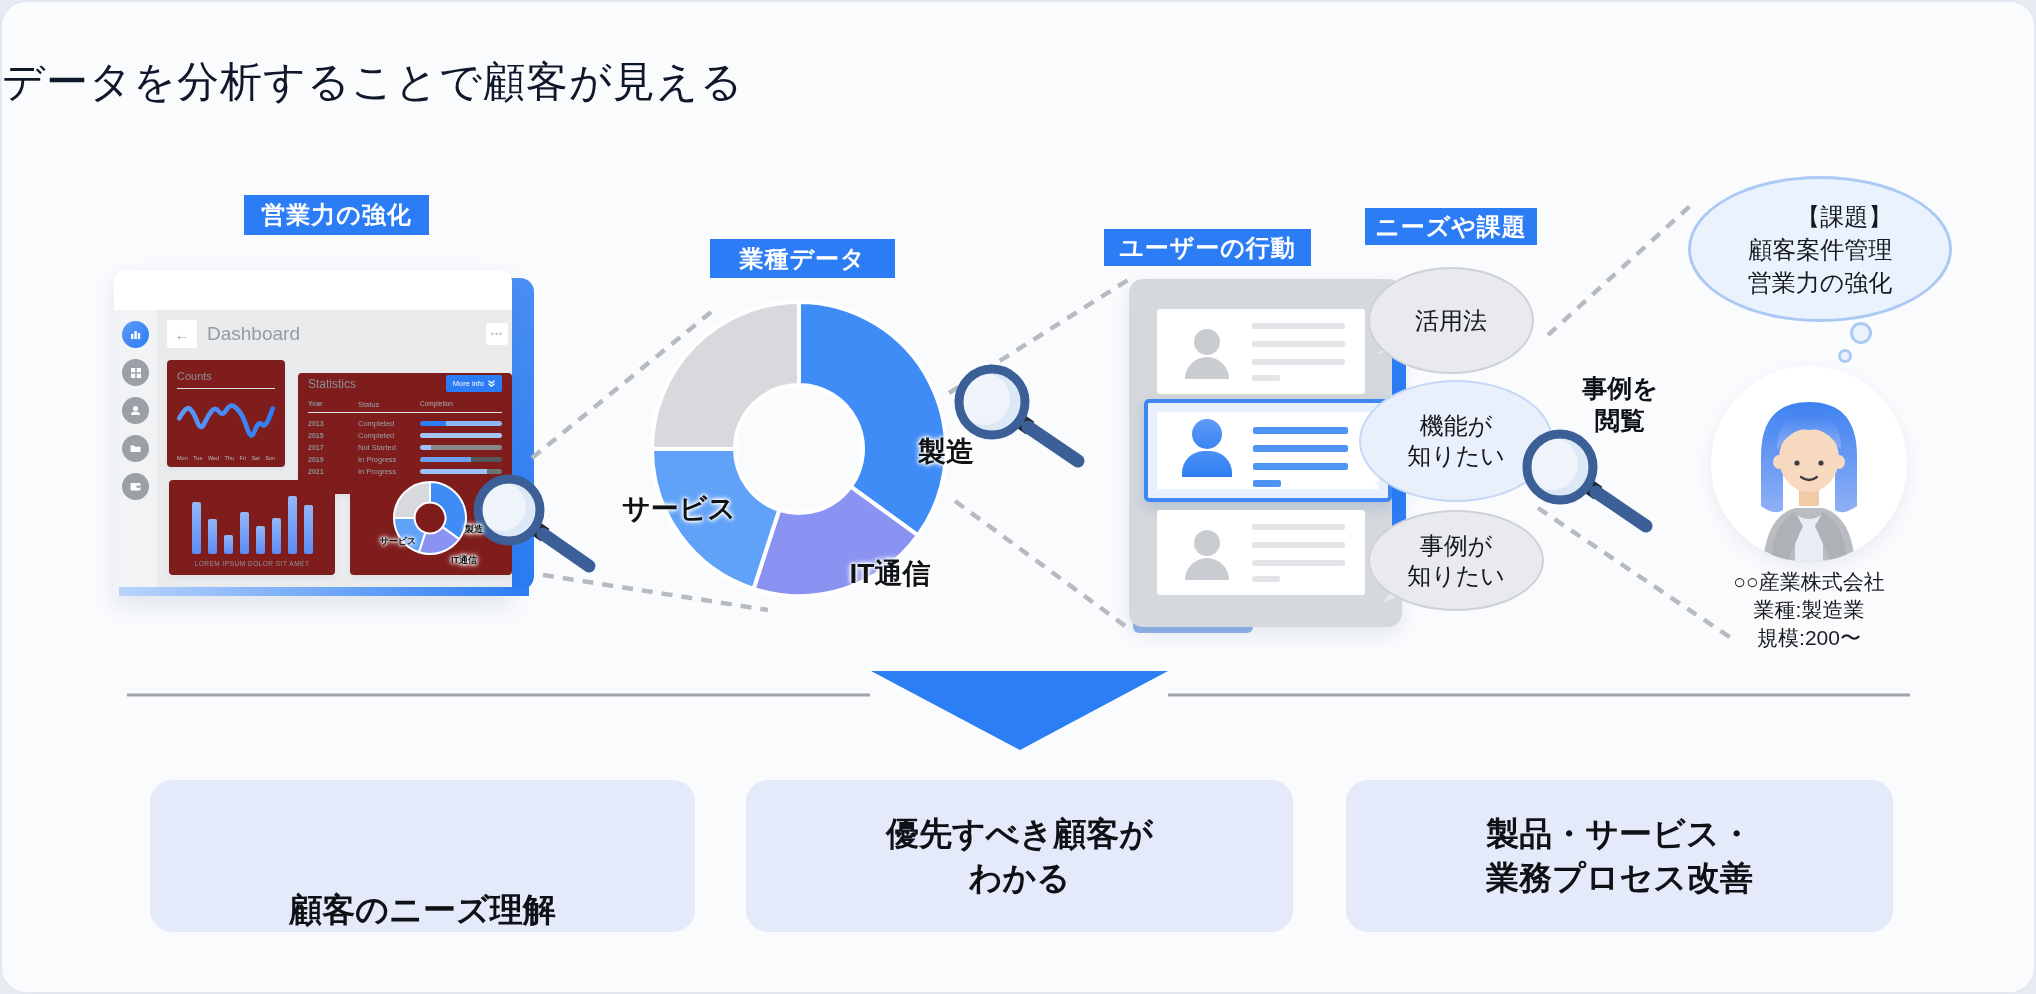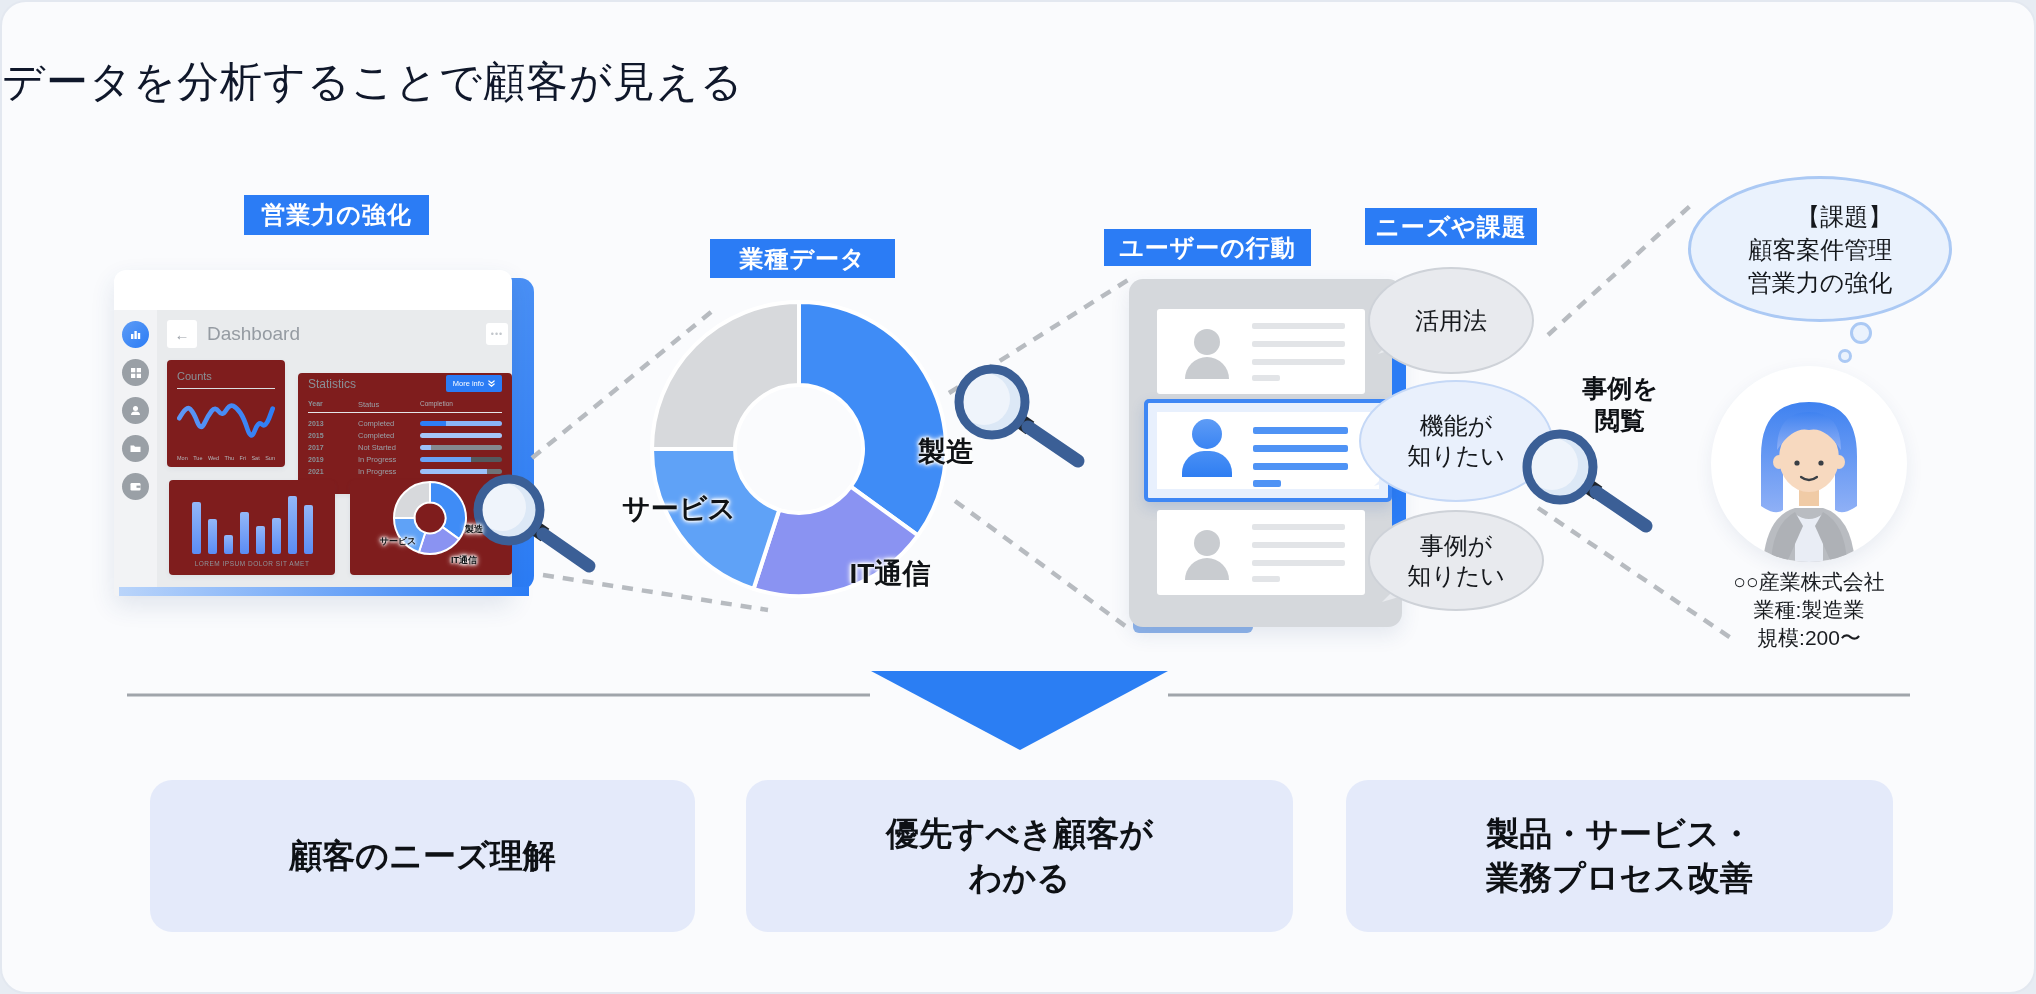--- a/index.html
+++ b/index.html
@@ -326,21 +326,21 @@
       <path d="M66 84 Q66 46 98 46 Q130 46 130 84 Q114 60 98 64 Q82 60 66 84 Z" fill="url(#hairG)"></path>
       <circle cx="86" cy="97" r="2.6" fill="#3a3f45"></circle>
       <circle cx="110" cy="97" r="2.6" fill="#3a3f45"></circle>
       <path d="M90 111 Q98 117 106 111" fill="none" stroke="#3a3f45" stroke-width="2.2" stroke-linecap="round"></path>
     </svg>
   </div>
   <div class="abs company pre">○○産業株式会社
 業種:製造業
 規模:200〜</div>
 
-  <div class="abs outcome" style="left:148px;width:545px;">
+  <div class="abs outcome" style="left:148px;width:545px;align-items:flex-end;">
       <span class="pre">顧客のニーズ理解</span>
     </div>
   <div class="abs outcome" style="left:744px;width:547px;">
       <span class="pre">優先すべき顧客が
 わかる</span>
     </div>
   <div class="abs outcome" style="left:1344px;width:547px;">
       <span class="pre">製品・サービス・
 業務プロセス改善</span>
     </div>

